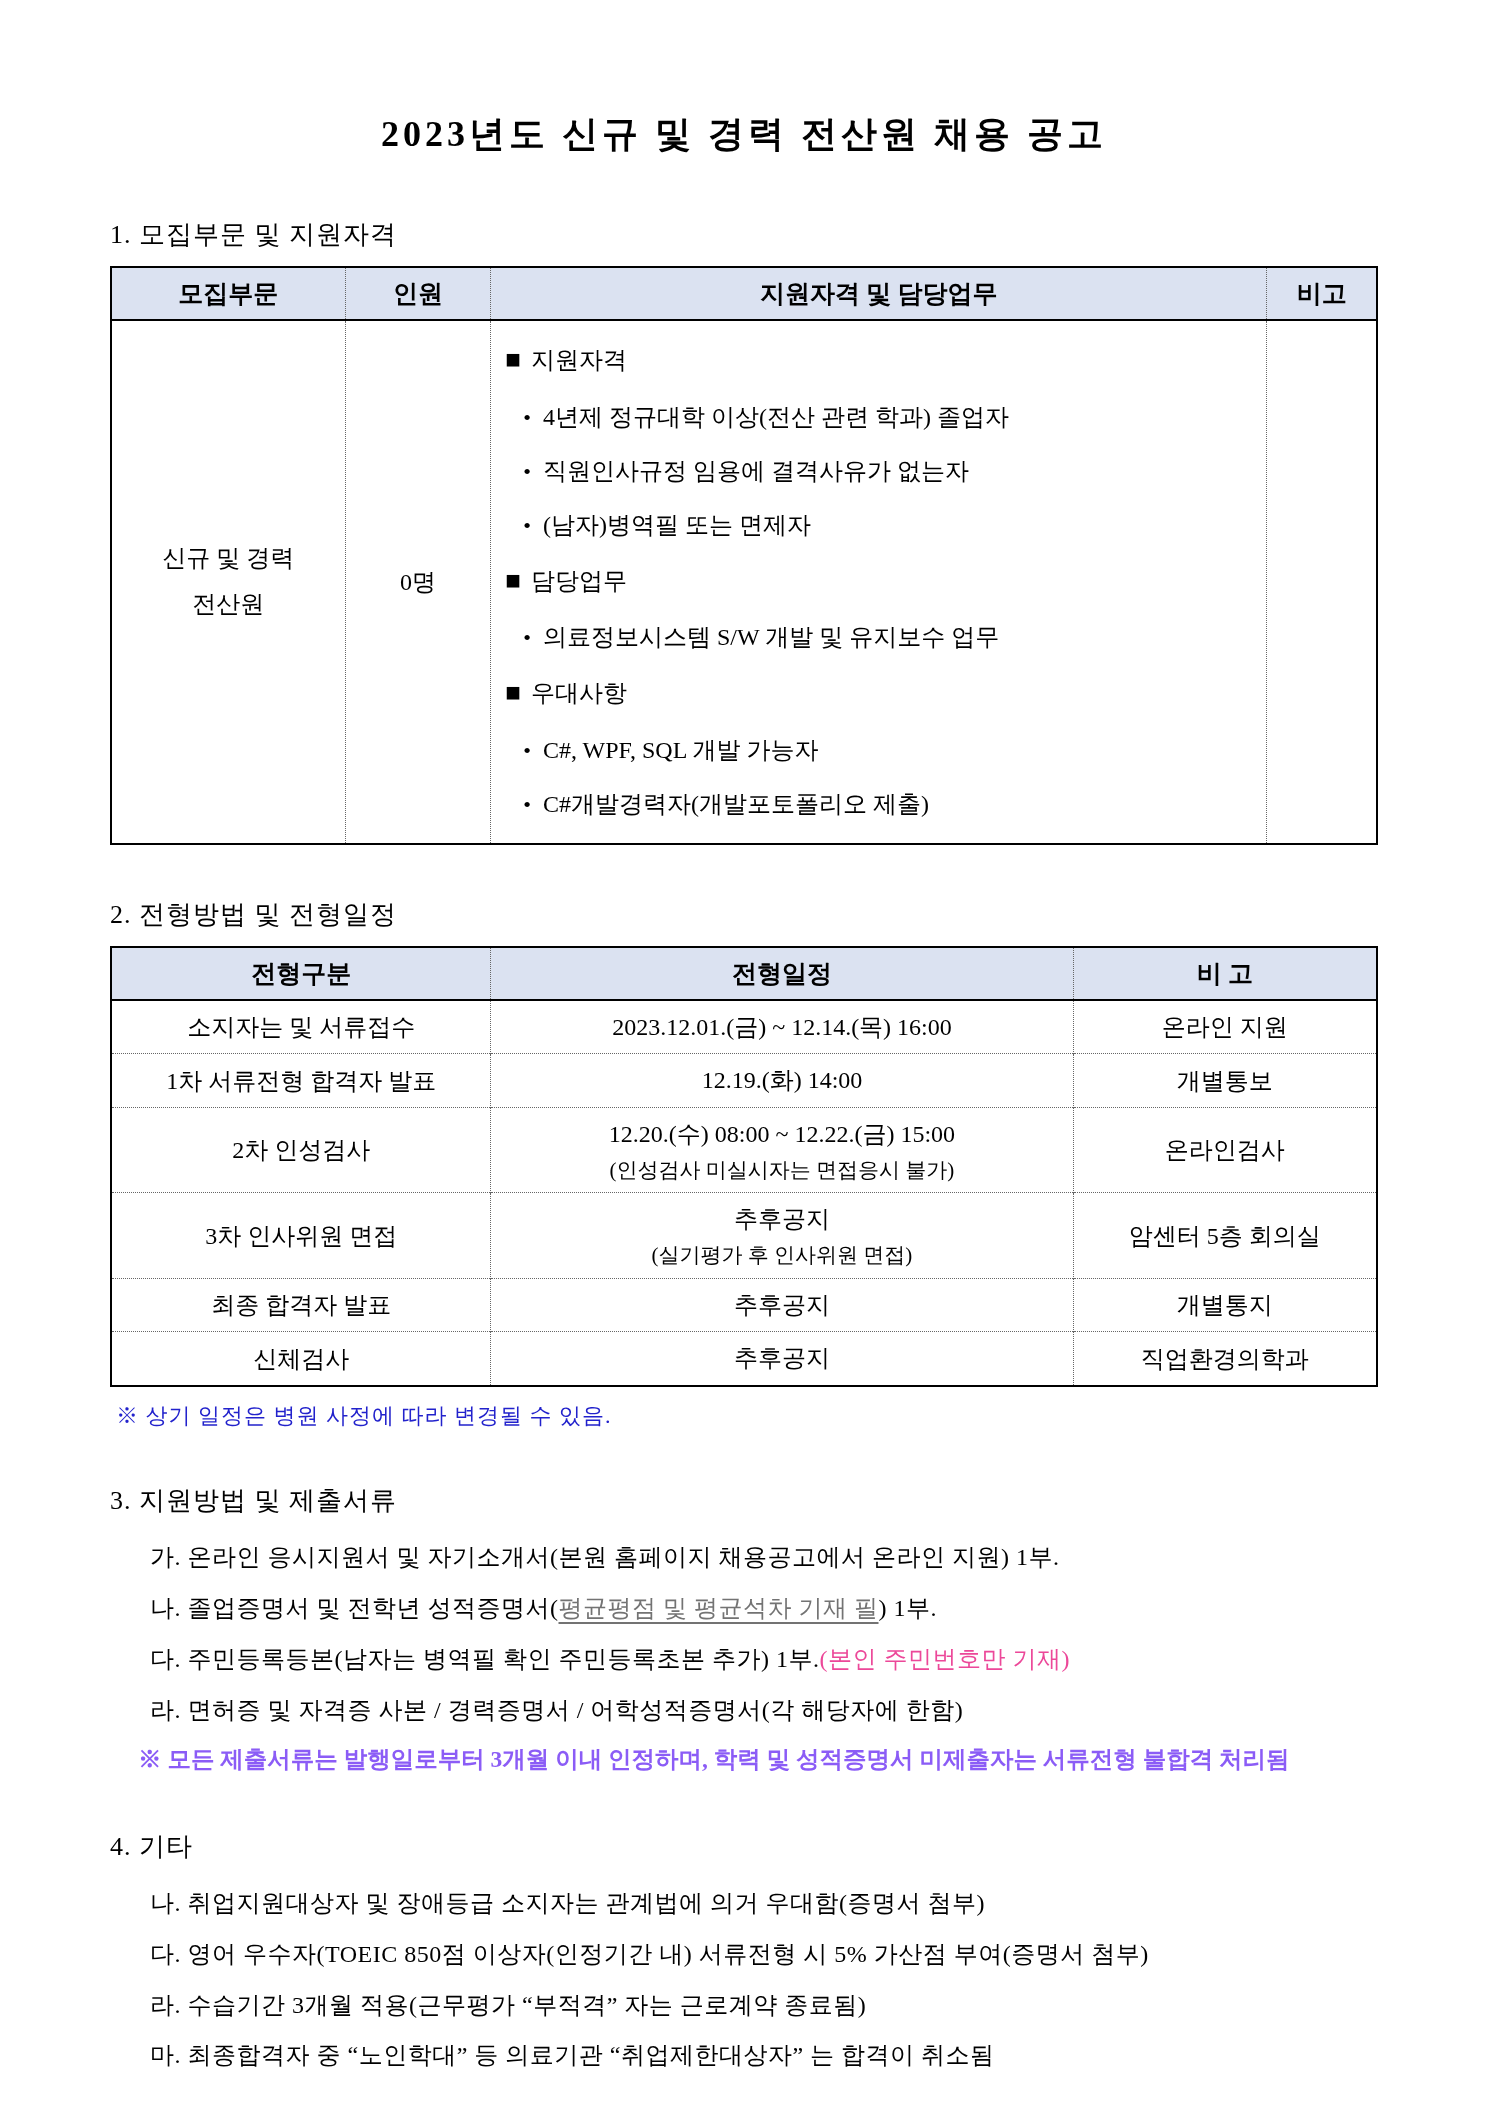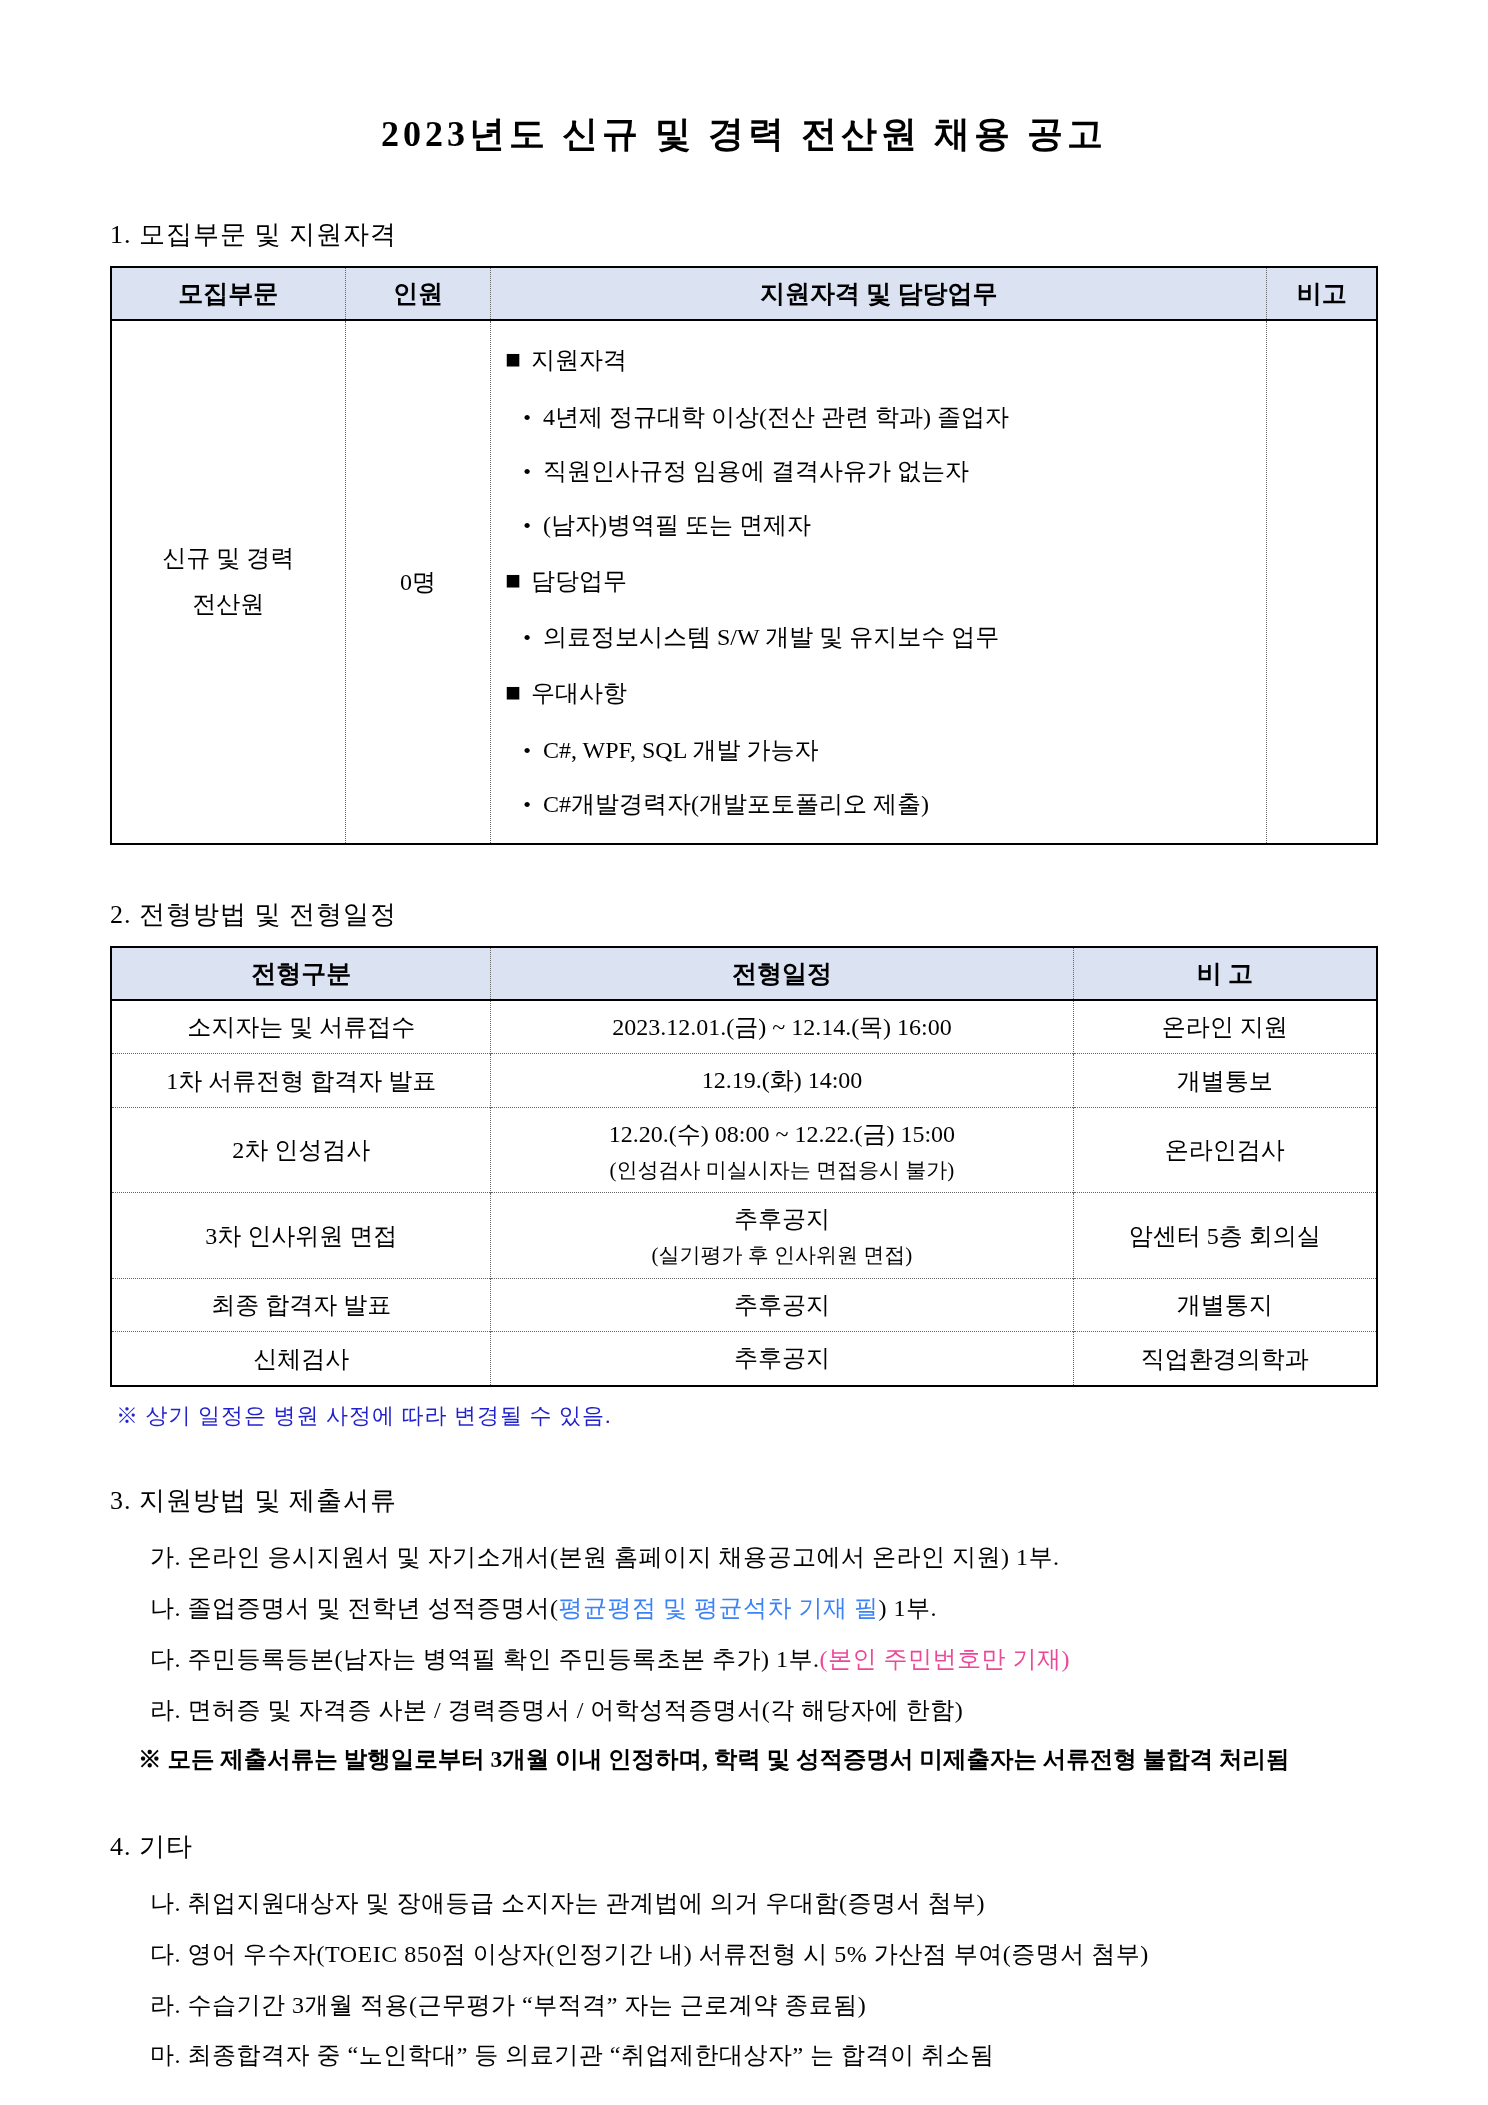--- a/index.html
+++ b/index.html
@@ -29,23 +29,23 @@
   .qual-item .marker-bullet{font-size:22px;margin-right:12px;}
   .part-cell{line-height:1.9;}
   .sched-sub{display:block;font-size:21px;line-height:1.5;}
   .sched-main{line-height:1.7;}
   .note-blue{
     color:#2222cc;font-size:22px;margin:14px 0 0 6px;letter-spacing:1px;
   }
   .sec-items{margin:6px 0 0 40px;}
   .sec-item{font-size:24px;line-height:2.12;letter-spacing:0.5px;}
   .blue{color:#ec4899;}
-  .blue-underline{color:#3b82f6;text-underline-offset:6px;}
+  .blue-underline{color:#737373;text-decoration:underline;text-underline-offset:6px;}
   .foot-blue{
-    color:#000000;font-weight:bold;font-size:23.5px;line-height:2.0;
+    color:#8b5cf6;font-weight:bold;font-size:23.5px;line-height:2.0;
     margin-left:28px;letter-spacing:0;
   }
   .sec-block{margin-top:52px;}
 </style>
 </head>
 <body>
 
 <div class="page">
 
   <div class="doc-title">2023년도 신규 및 경력 전산원 채용 공고</div>

